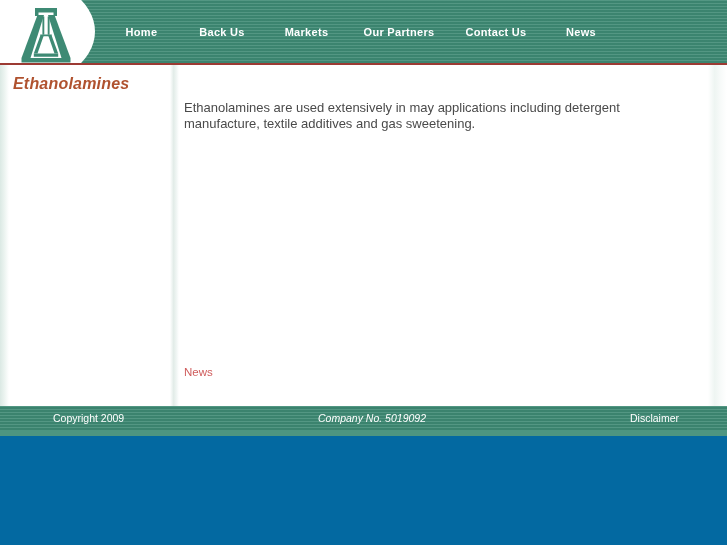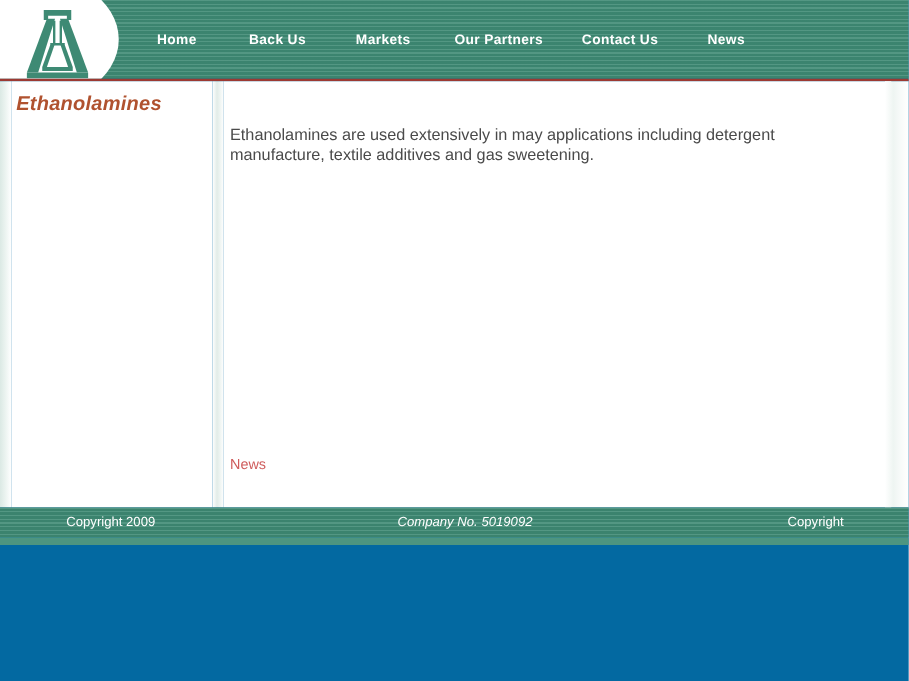--- a/index.html
+++ b/index.html
@@ -319,17 +319,17 @@
 
       <a id="back-link">News</a>
     </div>
 
     <div id="edge-right"></div>
   </div>
 
   <div id="footer">
     <span class="footer-text" id="footer-copyright">Copyright 2009</span>
     <span class="footer-text" id="footer-company">Company No. 5019092</span>
-    <a class="footer-text" id="footer-disclaimer">Copyright</a>
+    <a class="footer-text" id="footer-disclaimer">Disclaimer</a>
   </div>
   <div id="footer-base"></div>
 
 </div>
 
 </body></html>

